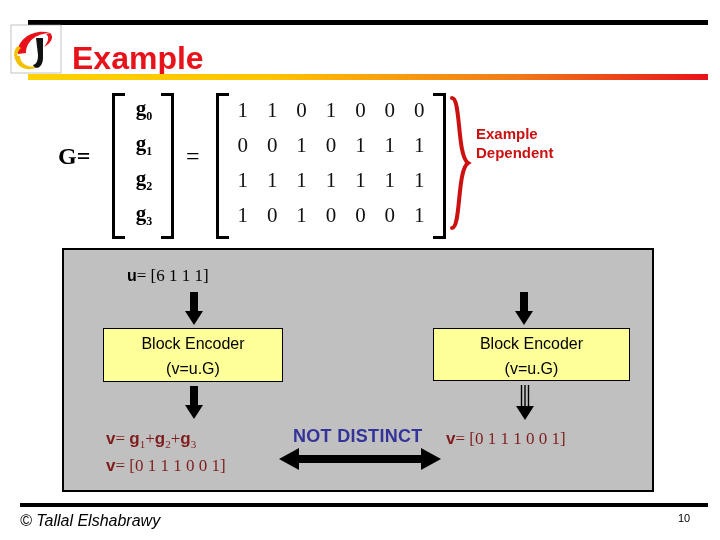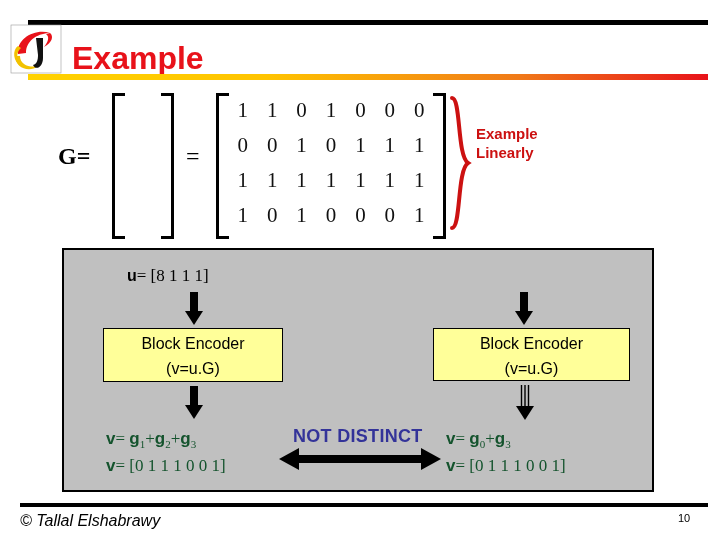--- a/index.html
+++ b/index.html
@@ -103,21 +103,21 @@
     box-sizing:border-box;text-align:center;
     font-size:16px;color:#000;line-height:25px;padding-top:2px;
   }
   .enc-box .l2{font-weight:normal;}
 
   .arrow-solid{position:absolute;}
   .arrow-hollow{position:absolute;}
 
   .v-res{
     position:absolute;font-family:"Liberation Serif", serif;
-    font-size:17px;color:#14532d;white-space:nowrap;line-height:21px;
+    font-size:17px;color:#7f1d1d;white-space:nowrap;line-height:21px;
   }
   .v-res b{font-family:"Liberation Sans",sans-serif;font-weight:bold;}
   .v-res sub{font-size:11px;}
 
   #not-distinct{
     position:absolute;left:293px;top:426px;
     font-size:18px;font-weight:bold;color:#333399;letter-spacing:.3px;
     white-space:nowrap;
   }
   #dbl-arrow{position:absolute;left:279px;top:447px;}
@@ -154,20 +154,26 @@
 <div id="slide-title">Example</div>
 <div id="header-rule-bottom"></div>
 
 <div id="matrix-area">
 
   <div id="g-label">G=</div>
 
   <div id="gvec">
     <div class="bracket left" style="left:0;top:0;height:140px;"></div>
     <div class="bracket right" style="right:0;top:0;height:140px;"></div>
+    <div class="col">
+      <span>g<sub>0</sub></span>
+      <span>g<sub>1</sub></span>
+      <span>g<sub>2</sub></span>
+      <span>g<sub>3</sub></span>
+    </div>
   </div>
 
   <div id="eq2">=</div>
 
   <div id="bigmat">
     <div class="bracket left" style="left:0;top:0;height:140px;"></div>
     <div class="bracket right" style="right:0;top:0;height:140px;"></div>
     <table>
         <tbody id="matrix-body">
           <tr>
@@ -211,28 +217,28 @@
   </div>
 
   <div id="brace">
     <svg width="26" height="134" viewBox="0 0 26 134">
       <path d="M4 2 C13 2, 9 60, 20 67 C9 74, 13 132, 4 132" fill="none" stroke="#cc1111" stroke-width="4" stroke-linecap="round"></path>
     </svg>
   </div>
 
   <div id="dep-text">
     <div>Example</div>
-    <div>Linearly</div>
+    <div>Dependent</div>
   </div>
 </div>
 
 <div id="gray-panel">
 
   <div class="u-label" style="left:63px;top:16px;">
-    <b>u</b><span>= [8 1 1 1]</span>
+    <b>u</b><span>= [6 1 1 1]</span>
   </div>
 
   <div class="arrow-solid" style="left:120px;top:42px;">
     <svg width="20" height="34" viewBox="0 0 20 34">
       <rect x="6" y="0" width="8" height="20" fill="#000"></rect>
       <polygon points="1,19 19,19 10,33" fill="#000"></polygon>
     </svg>
   </div>
 
   <div class="enc-box" style="left:39px;top:78px;width:180px;height:54px;">
@@ -273,23 +279,20 @@
     <svg width="22" height="36" viewBox="0 0 22 36">
       <line x1="7.5" y1="0" x2="7.5" y2="22" stroke="#000" stroke-width="1.4"></line>
       <line x1="11" y1="0" x2="11" y2="22" stroke="#000" stroke-width="1.4"></line>
       <line x1="14.5" y1="0" x2="14.5" y2="22" stroke="#000" stroke-width="1.4"></line>
       <polygon points="2,21 20,21 11,35" fill="#000"></polygon>
     </svg>
   </div>
 
   <div class="v-res" style="left:382px;top:178px;">
     <div>
-      <b>v</b><span>= <b>g</b><sub>0</sub>+<b>g</b><sub>3</sub></span>
-    </div>
-    <div>
       <b>v</b><span>= [0 1 1 1 0 0 1]</span>
     </div>
   </div>
 </div>
 
 <div id="not-distinct">NOT DISTINCT</div>
 
 <div id="dbl-arrow">
   <svg width="162" height="24" viewBox="0 0 162 24">
     <rect x="18" y="8" width="126" height="8" fill="#000"></rect>

